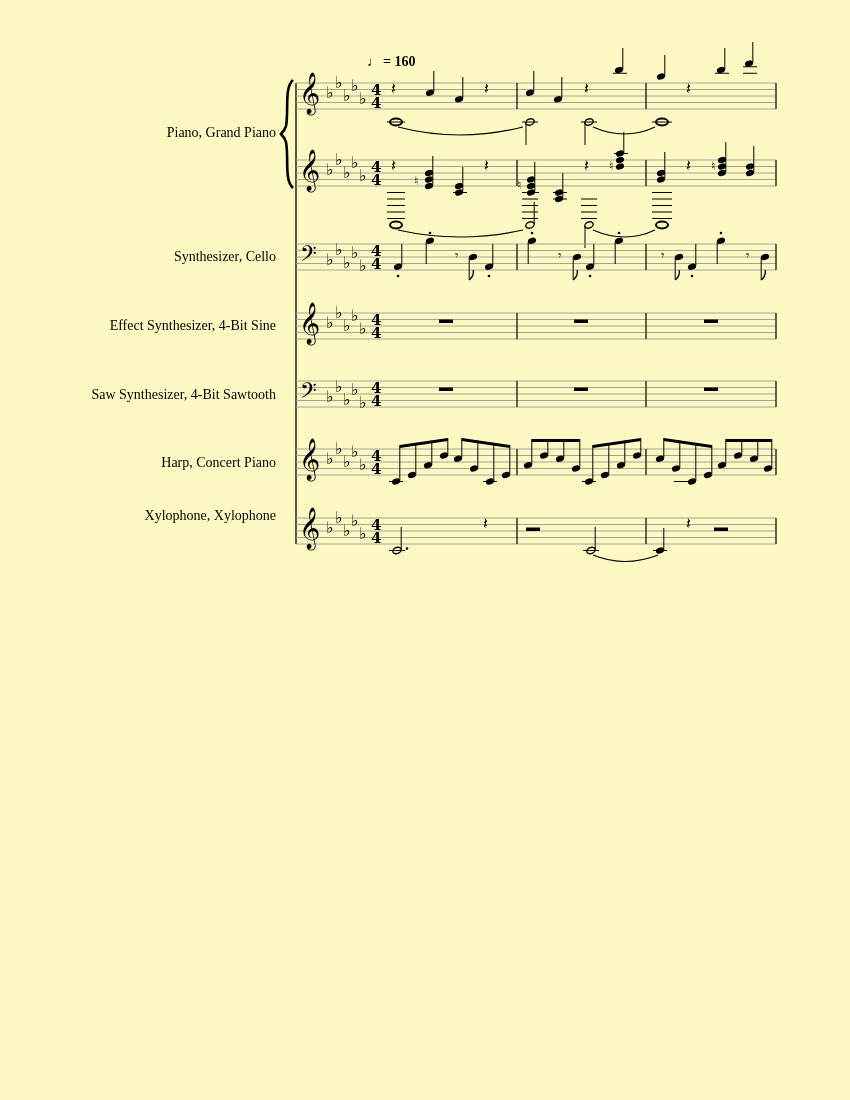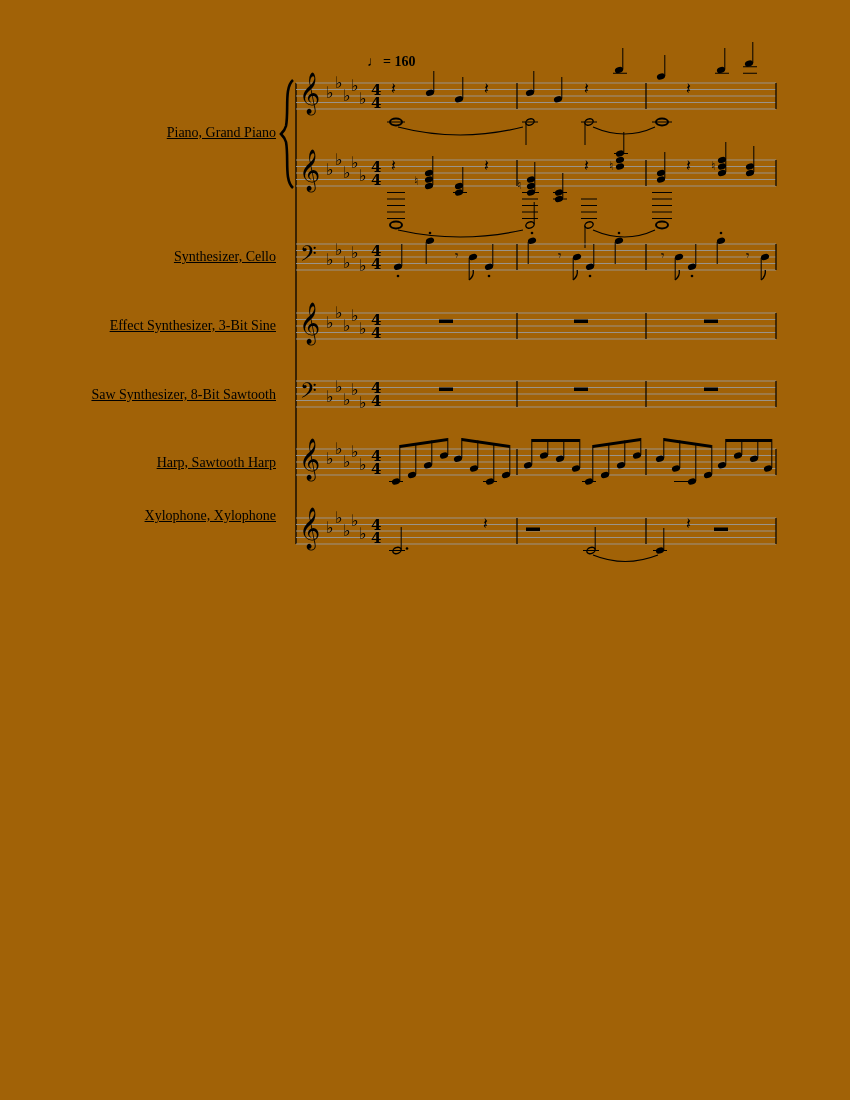--- a/index.html
+++ b/index.html
@@ -1,36 +1,36 @@
 <!DOCTYPE html>
 <html><head>
 <meta charset="utf-8">
 <style>
   html, body { margin: 0; padding: 0; background: #ffffff; }
   body { width: 850px; height: 1100px; position: relative; overflow: hidden; font-family: "Liberation Serif", "DejaVu Serif", serif; }
-  #page { position: absolute; left: 0; top: 0; width: 850px; height: 1100px; background: #a16207; }
-  .inst-label { position: absolute; right: 574px; font-size: 14px; color: #000; white-space: nowrap; text-align: right; line-height: 16px; text-decoration: underline; }
+  #page { position: absolute; left: 0; top: 0; width: 850px; height: 1100px; background: #fef9c3; }
+  .inst-label { position: absolute; right: 574px; font-size: 14px; color: #000; white-space: nowrap; text-align: right; line-height: 16px; }
   .tempo { position: absolute; left: 367px; top: 54px; font-size: 14px; font-weight: bold; color: #000; white-space: nowrap; }
   .tempo .note { display: inline-block; font-weight: normal; font-size: 14px; margin-right: 2px; }
   svg { position: absolute; left: 0; top: 0; }
 </style>
 </head>
 <body>
 
 <div id="page">
 
   <div class="tempo">
     <span class="note">♩</span><span>= 160</span>
   </div>
 
   <div class="inst-label" style="top:125px">Piano, Grand Piano</div>
   <div class="inst-label" style="top:249px">Synthesizer, Cello</div>
-  <div class="inst-label" style="top:318px">Effect Synthesizer, 3-Bit Sine</div>
-  <div class="inst-label" style="top:387px">Saw Synthesizer, 8-Bit Sawtooth</div>
-  <div class="inst-label" style="top:455px">Harp, Sawtooth Harp</div>
+  <div class="inst-label" style="top:318px">Effect Synthesizer, 4-Bit Sine</div>
+  <div class="inst-label" style="top:387px">Saw Synthesizer, 4-Bit Sawtooth</div>
+  <div class="inst-label" style="top:455px">Harp, Concert Piano</div>
   <div class="inst-label" style="top:508px">Xylophone, Xylophone</div>
 
   <svg width="850" height="1100" viewBox="0 0 850 1100">
     <defs>
 
       <g id="staff5">
         <line x1="296" x2="776" y1="0" y2="0" stroke="#9a9a9a" stroke-width="0.9"></line>
         <line x1="296" x2="776" y1="6.5" y2="6.5" stroke="#9a9a9a" stroke-width="0.9"></line>
         <line x1="296" x2="776" y1="13" y2="13" stroke="#9a9a9a" stroke-width="0.9"></line>
         <line x1="296" x2="776" y1="19.5" y2="19.5" stroke="#9a9a9a" stroke-width="0.9"></line>

